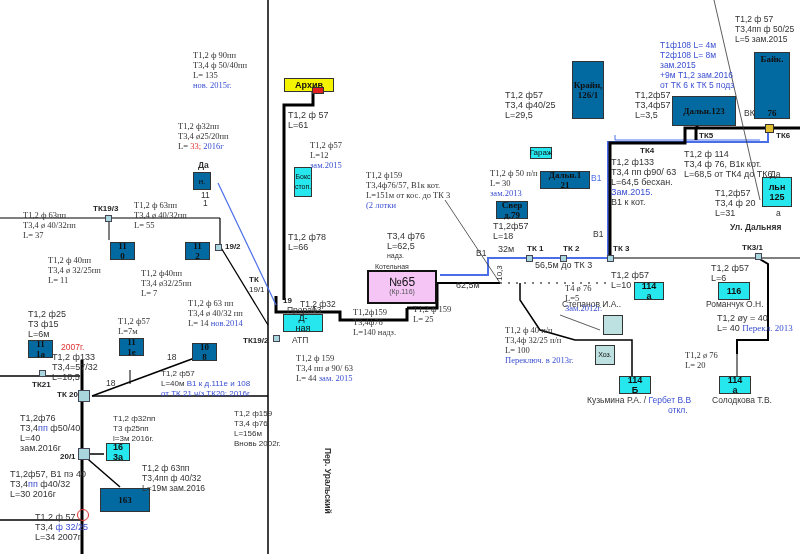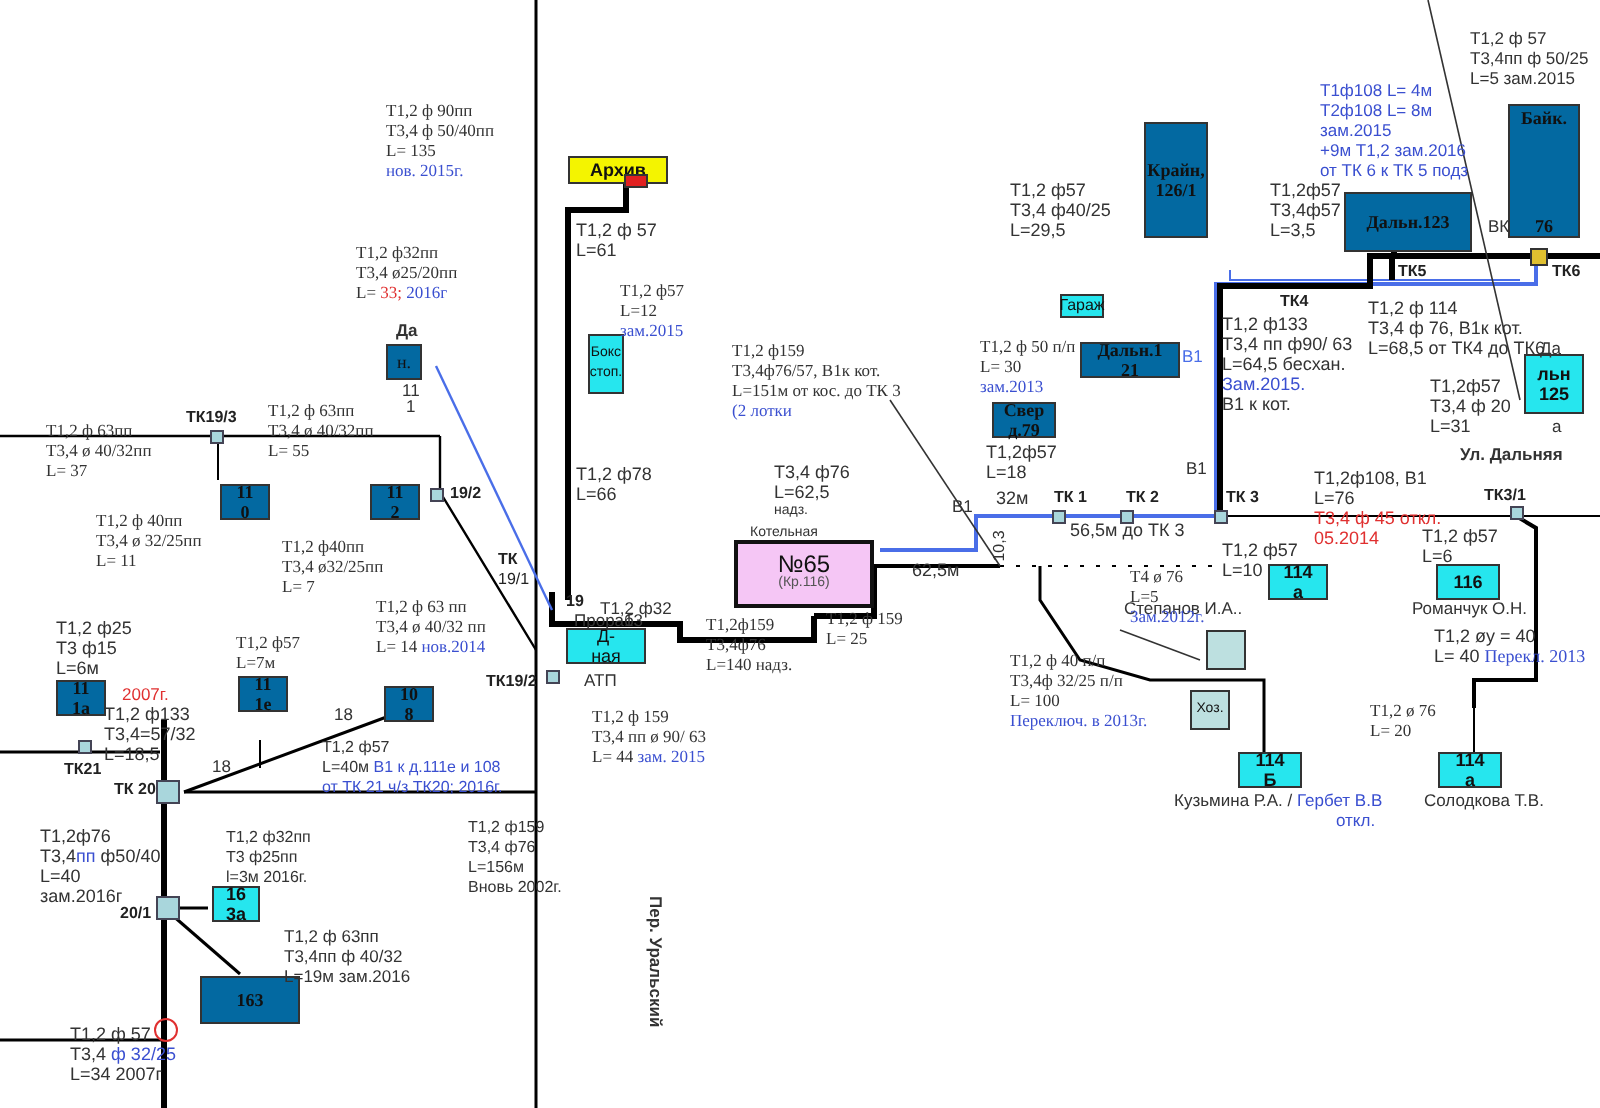--- a/index.html
+++ b/index.html
@@ -296,26 +296,20 @@
 <div class="t" style="left:684px;top:149px;font-size:9px;">
       <div>Т1,2 ф 114</div>
       <div>Т3,4 ф 76, В1к кот.</div>
       <div>L=68,5 от ТК4 до ТК6</div>
     </div>
 <div class="t" style="left:715px;top:188px;font-size:9px;">
       <div>Т1,2ф57</div>
       <div>Т3,4 ф 20</div>
       <div>L=31</div>
     </div>
-<div class="t" style="left:657px;top:234px;font-size:9px;">
-      <div>Т1,2ф108, В1</div>
-      <div>L=76</div>
-      <div class="red">Т3,4 ф 45 откл.</div>
-      <div class="red">05.2014</div>
-    </div>
 <div class="t" style="left:611px;top:270px;font-size:9px;">
       <div>Т1,2 ф57</div>
       <div>L=10</div>
     </div>
 <div class="t" style="left:711px;top:263px;font-size:9px;">
       <div>Т1,2 ф57</div>
       <div>L=6</div>
     </div>
 <div class="t" style="left:717px;top:313px;font-size:9px;">
       <div>Т1,2 øу = 40</div>
@@ -402,20 +396,25 @@
       <div>Т1,2ф76</div>
       <div><span>Т3,4</span><span class="blue">пп</span> <span>ф50/40</span></div>
       <div>L=40</div>
       <div>зам.2016г</div>
     </div>
 <div class="t" style="left:113px;top:414px;font-size:8px;">
       <div>Т1,2 ф32пп</div>
       <div>Т3 ф25пп</div>
       <div>l=3м 2016г.</div>
     </div>
+<div class="t" style="left:10px;top:469px;font-size:9px;">
+      <div>Т1,2ф57,  В1 пэ 40</div>
+      <div><span>Т3,4</span><span class="blue">пп</span> <span>ф40/32</span></div>
+      <div>L=30  2016г</div>
+    </div>
 <div class="t" style="left:142px;top:463px;font-size:8.5px;">
       <div>Т1,2 ф 63пп</div>
       <div>Т3,4пп  ф 40/32</div>
       <div>L=19м  зам.2016</div>
     </div>
 <div class="t" style="left:35px;top:512px;font-size:9px;">
       <div>Т1,2 ф 57</div>
       <div><span>Т3,4</span> <span class="blue">ф 32/25</span></div>
       <div>L=34  2007г</div>
     </div>

